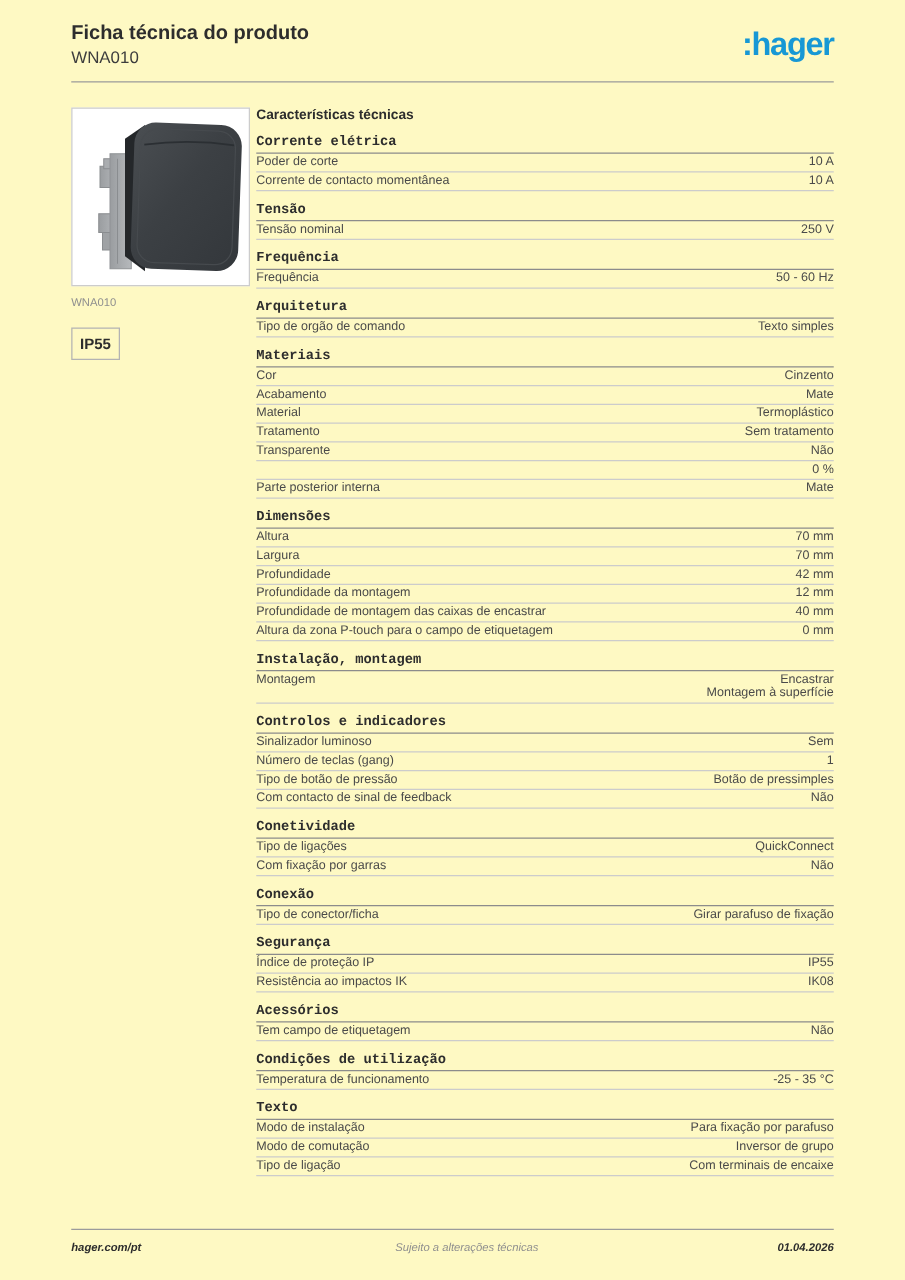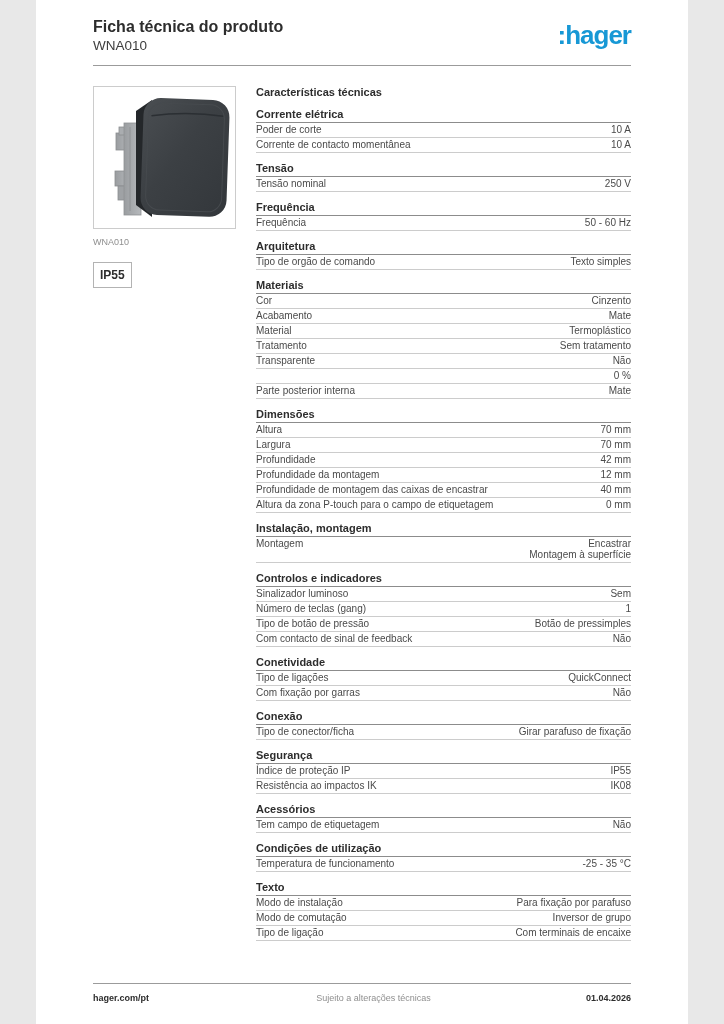--- a/index.html
+++ b/index.html
@@ -1,23 +1,23 @@
 <!DOCTYPE html>
 <html><head>
 <meta charset="utf-8">
 <style>
   * { box-sizing: border-box; }
   html, body { margin: 0; padding: 0; background: #e8e8e8; }
   body { font-family: "Liberation Sans", sans-serif; }
   .page {
     position: relative;
-    width: 652px;
+    width: 724px;
     height: 1024px;
     margin: 0 auto;
-    background: #ffffff;
+    background: #fef9c3;
     padding: 0 57px;
     overflow: hidden;
     color: #3d3d3d;
   }
   
   .header {
     display: flex;
     justify-content: space-between;
     align-items: flex-start;
     padding-top: 17px;
@@ -61,34 +61,35 @@
   }
   .ip-badge {
     display: inline-block;
     margin-top: 15px;
     border: 1px solid #b3b3b3;
     padding: 5px 6px;
     font-size: 12px;
     font-weight: bold;
     color: #2d2d2d;
   }
-  .main { flex: 1; margin-left: 20px; }
+  .main { flex: 1; margin-left: 5px; }
   .main-title {
     font-size: 11px;
     font-weight: bold;
     color: #2d2d2d;
     margin-bottom: 10px;
   }
   .section { margin-top: 9px; }
   .section-heading {
     font-size: 11px;
     font-weight: bold;
     color: #2d2d2d;
     padding-bottom: 2px;
     border-bottom: 1px solid #8c8c8c;
+    font-family: Liberation Mono, monospace;
   }
   .spec-row {
     display: flex;
     justify-content: space-between;
     align-items: flex-start;
     font-size: 10px;
     color: #4a4a4a;
     padding: 1.5px 0 1.5px 0;
     border-bottom: 1px solid #cccccc;
     line-height: 11px;
@@ -100,20 +101,21 @@
     position: absolute;
     left: 57px;
     right: 57px;
     bottom: 21px;
     border-top: 1px solid #9b9b9b;
     padding-top: 9px;
     display: flex;
     justify-content: space-between;
     align-items: flex-start;
     font-size: 9px;
+    font-style: italic;
   }
   .footer-left  { font-weight: bold; color: #2d2d2d; }
   .footer-center{ color: #8f8f8f; margin-left: 12px; }
   .footer-right { font-weight: bold; color: #2d2d2d; }
 </style>
 </head>
 <body>
 
 <div class="page">
 

